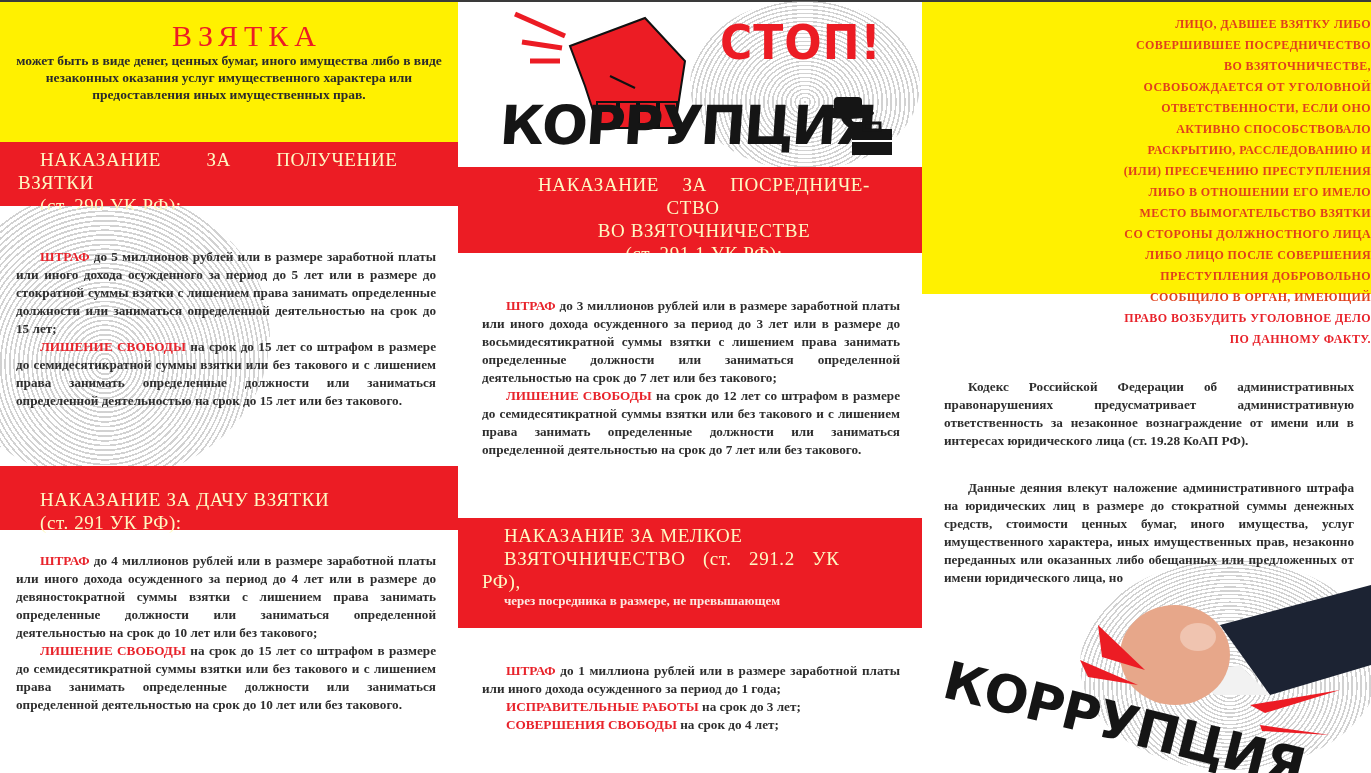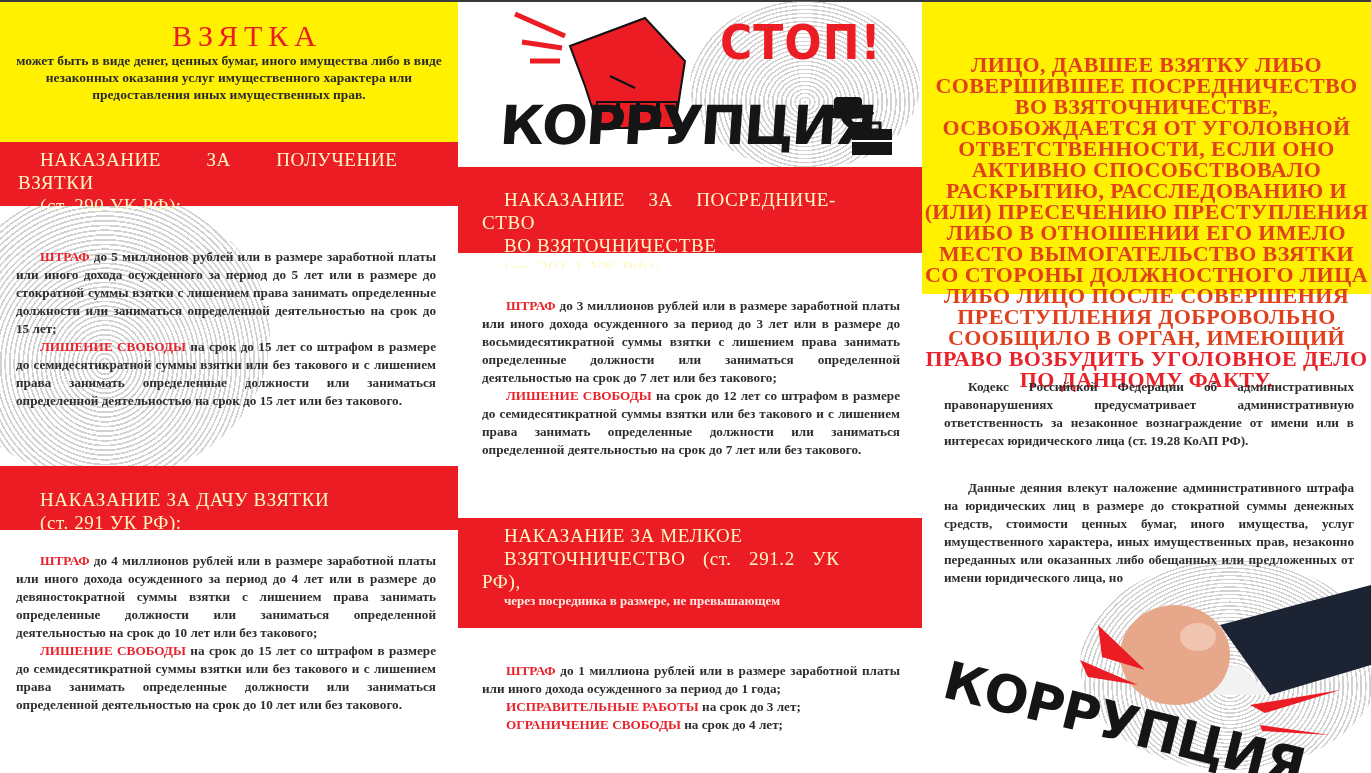--- a/index.html
+++ b/index.html
@@ -18,21 +18,21 @@
   .title-vzyatka { font-family: "Liberation Serif", serif; color: #ec1c24; font-size: 30px; letter-spacing: 6px; text-align: center; line-height: 32px; margin-left: 36px; }
   .yellow-text { font-family: "Liberation Serif", serif; font-weight: bold; color: #2b2b2b; font-size: 13.5px; text-align: center; line-height: 17px; }
 
   .red-head { font-family: "Liberation Serif", serif; color: #fef9c3; font-size: 19px; line-height: 23px; letter-spacing: 0.6px; overflow: hidden; }
   .red-sub { font-family: "Liberation Serif", serif; font-weight: bold; color: #fde8e0; font-size: 13px; line-height: 16px; padding-left: 40px; }
 
   .body-text { font-family: "Liberation Serif", serif; font-weight: bold; color: #2e2e2e; font-size: 13.2px; line-height: 18px; text-align: justify; }
   .body-text p { text-indent: 24px; }
   .hl { color: #e8232b; font-weight: bold; }
 
-  .caps-red { font-family: "Liberation Serif", serif; font-weight: bold; color: #e0401c; font-size: 22px; line-height: 21px; text-align: center; letter-spacing: 0.4px; margin-top: 40px; }
+  .caps-red { font-family: "Liberation Serif", serif; font-weight: bold; color: #e0401c; font-size: 12px; line-height: 21px; text-align: right; letter-spacing: 0.4px; }
 
   
   .stop { font-family: "DejaVu Sans", sans-serif; font-weight: bold; color: #ec1c24; font-size: 44px; letter-spacing: 1px; transform: scaleY(1.1); }
   .korr { font-family: "DejaVu Sans", sans-serif; font-weight: bold; color: #151515; font-size: 54px; letter-spacing: -2px; transform: skewX(-4deg); }
   .korr2 { font-family: "DejaVu Sans", sans-serif; font-weight: bold; color: #151515; font-size: 52px; letter-spacing: -1px; transform: rotate(14deg); transform-origin: left top; }
 </style>
 </head>
 <body>
 
 <div class="topline"></div>
@@ -94,21 +94,21 @@
 
     <svg class="abs" style="left:318px; top:85px;" width="80" height="70" viewBox="0 0 80 70">
       <ellipse cx="30" cy="22" rx="26" ry="6" fill="#151515"></ellipse>
       <rect x="16" y="6" width="28" height="16" rx="4" fill="#151515"></rect>
       <rect x="34" y="38" width="40" height="26" fill="#151515"></rect>
       <rect x="46" y="32" width="16" height="7" fill="none" stroke="#151515" stroke-width="3"></rect>
       <line x1="34" y1="50" x2="74" y2="50" stroke="#fff" stroke-width="2"></line>
     </svg>
   </div>
 
-  <div class="abs red" style="left:458px; top:167px; width:464px; height:86px; padding:21px 18px 0 24px;">
+  <div class="abs red" style="left:458px; top:167px; width:464px; height:86px; padding:6px 18px 0 24px;text-align:center;">
     <div class="red-head" style="height:80px;">
       <div style="padding-left:22px; word-spacing:18px;">НАКАЗАНИЕ ЗА ПОСРЕДНИЧЕ-</div>
       <div>СТВО</div>
       <div style="padding-left:22px;">ВО ВЗЯТОЧНИЧЕСТВЕ</div>
       <div style="padding-left:22px;">(ст. 291.1 УК РФ):</div>
     </div>
   </div>
 
   <div class="abs body-text" style="left:482px; top:297px; width:418px;">
     <p><span class="hl">ШТРАФ</span><span> до 3 миллионов рублей или в размере заработной платы или иного дохода осужденного за период до 3 лет или в размере до восьмидесятикратной суммы взятки с лишением права занимать определенные должности или заниматься определенной деятельностью на срок до 7 лет или без такового;</span></p>
@@ -120,21 +120,21 @@
       <div style="padding-left:22px;">НАКАЗАНИЕ ЗА МЕЛКОЕ</div>
       <div style="padding-left:22px; word-spacing:12px;">ВЗЯТОЧНИЧЕСТВО (ст. 291.2 УК</div>
       <div>РФ),</div>
     </div>
     <div class="red-sub" style="padding-left:22px;">через посредника в размере, не превышающем</div>
   </div>
 
   <div class="abs body-text" style="left:482px; top:662px; width:418px;">
     <p><span class="hl">ШТРАФ</span><span> до 1 миллиона рублей или в размере заработной платы или иного дохода осужденного за период до 1 года;</span></p>
     <p><span class="hl">ИСПРАВИТЕЛЬНЫЕ РАБОТЫ</span><span> на срок до 3 лет;</span></p>
-    <p><span class="hl">ОГРАНИЧЕНИЕ СВОБОДЫ</span><span> на срок до 4 лет;</span></p>
+    <p><span class="hl">СОВЕРШЕНИЯ СВОБОДЫ</span><span> на срок до 4 лет;</span></p>
   </div>
 </section>
 
 <section>
   <div class="abs yellow" style="left:922px; top:2px; width:449px; height:292px;"></div>
   <div class="abs caps-red" style="left:922px; top:14px; width:449px;">
     <div>ЛИЦО, ДАВШЕЕ ВЗЯТКУ ЛИБО</div>
     <div>СОВЕРШИВШЕЕ ПОСРЕДНИЧЕСТВО</div>
     <div>ВО ВЗЯТОЧНИЧЕСТВЕ,</div>
     <div>ОСВОБОЖДАЕТСЯ ОТ УГОЛОВНОЙ</div>

